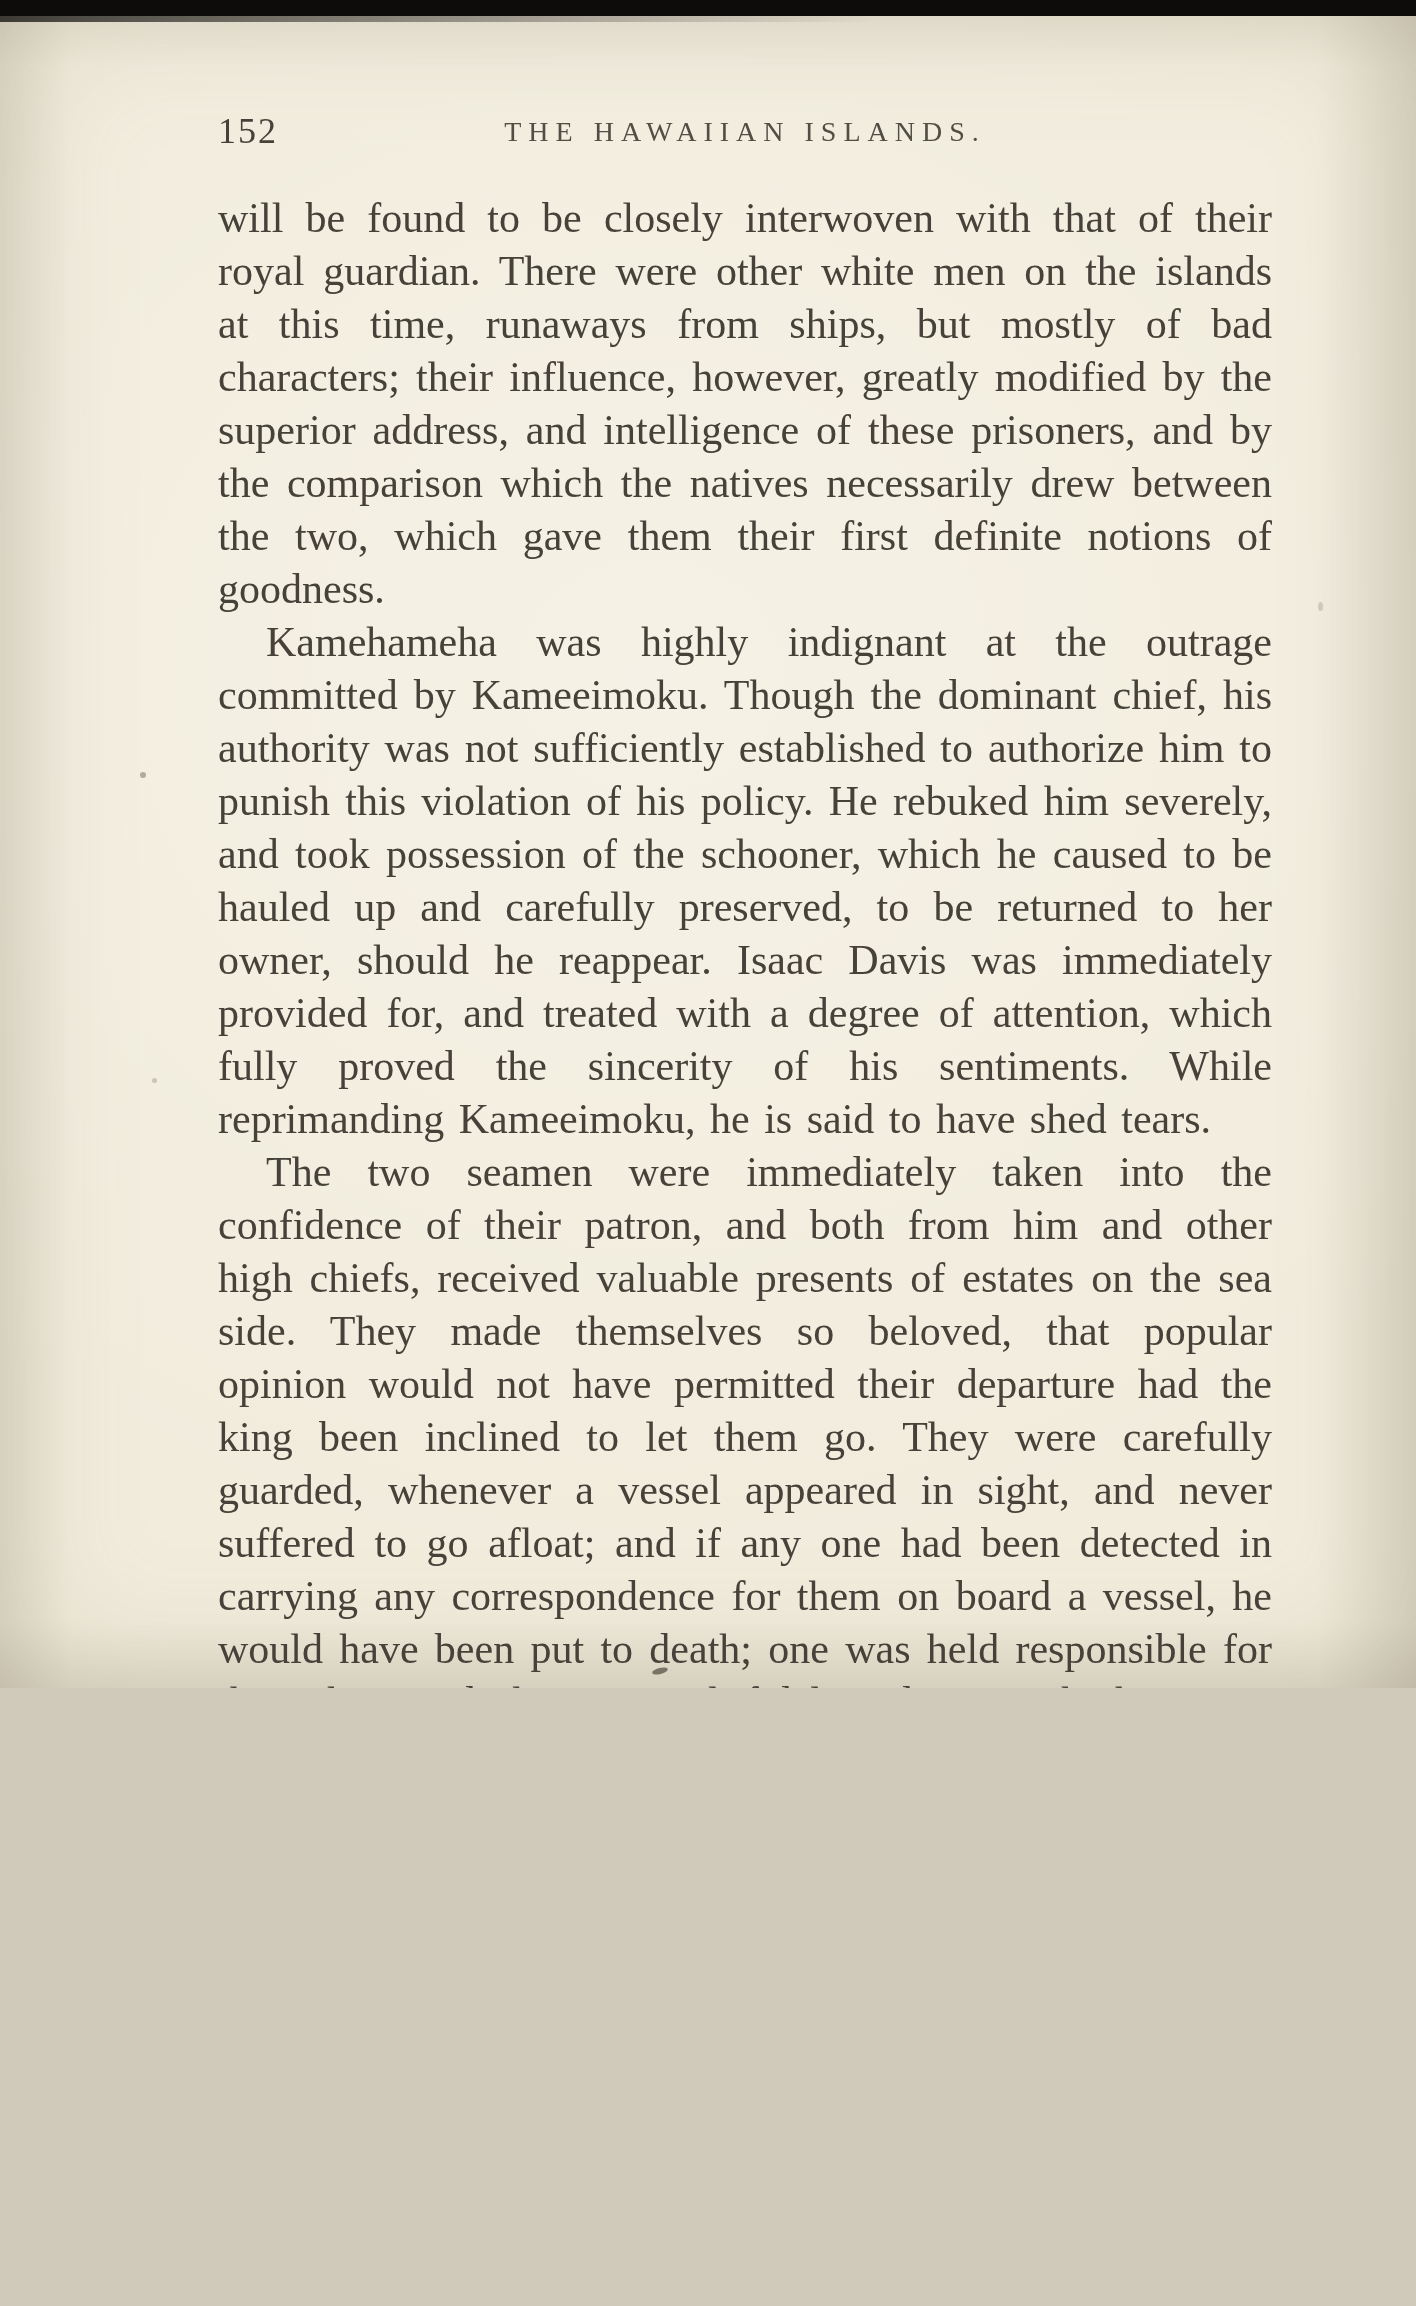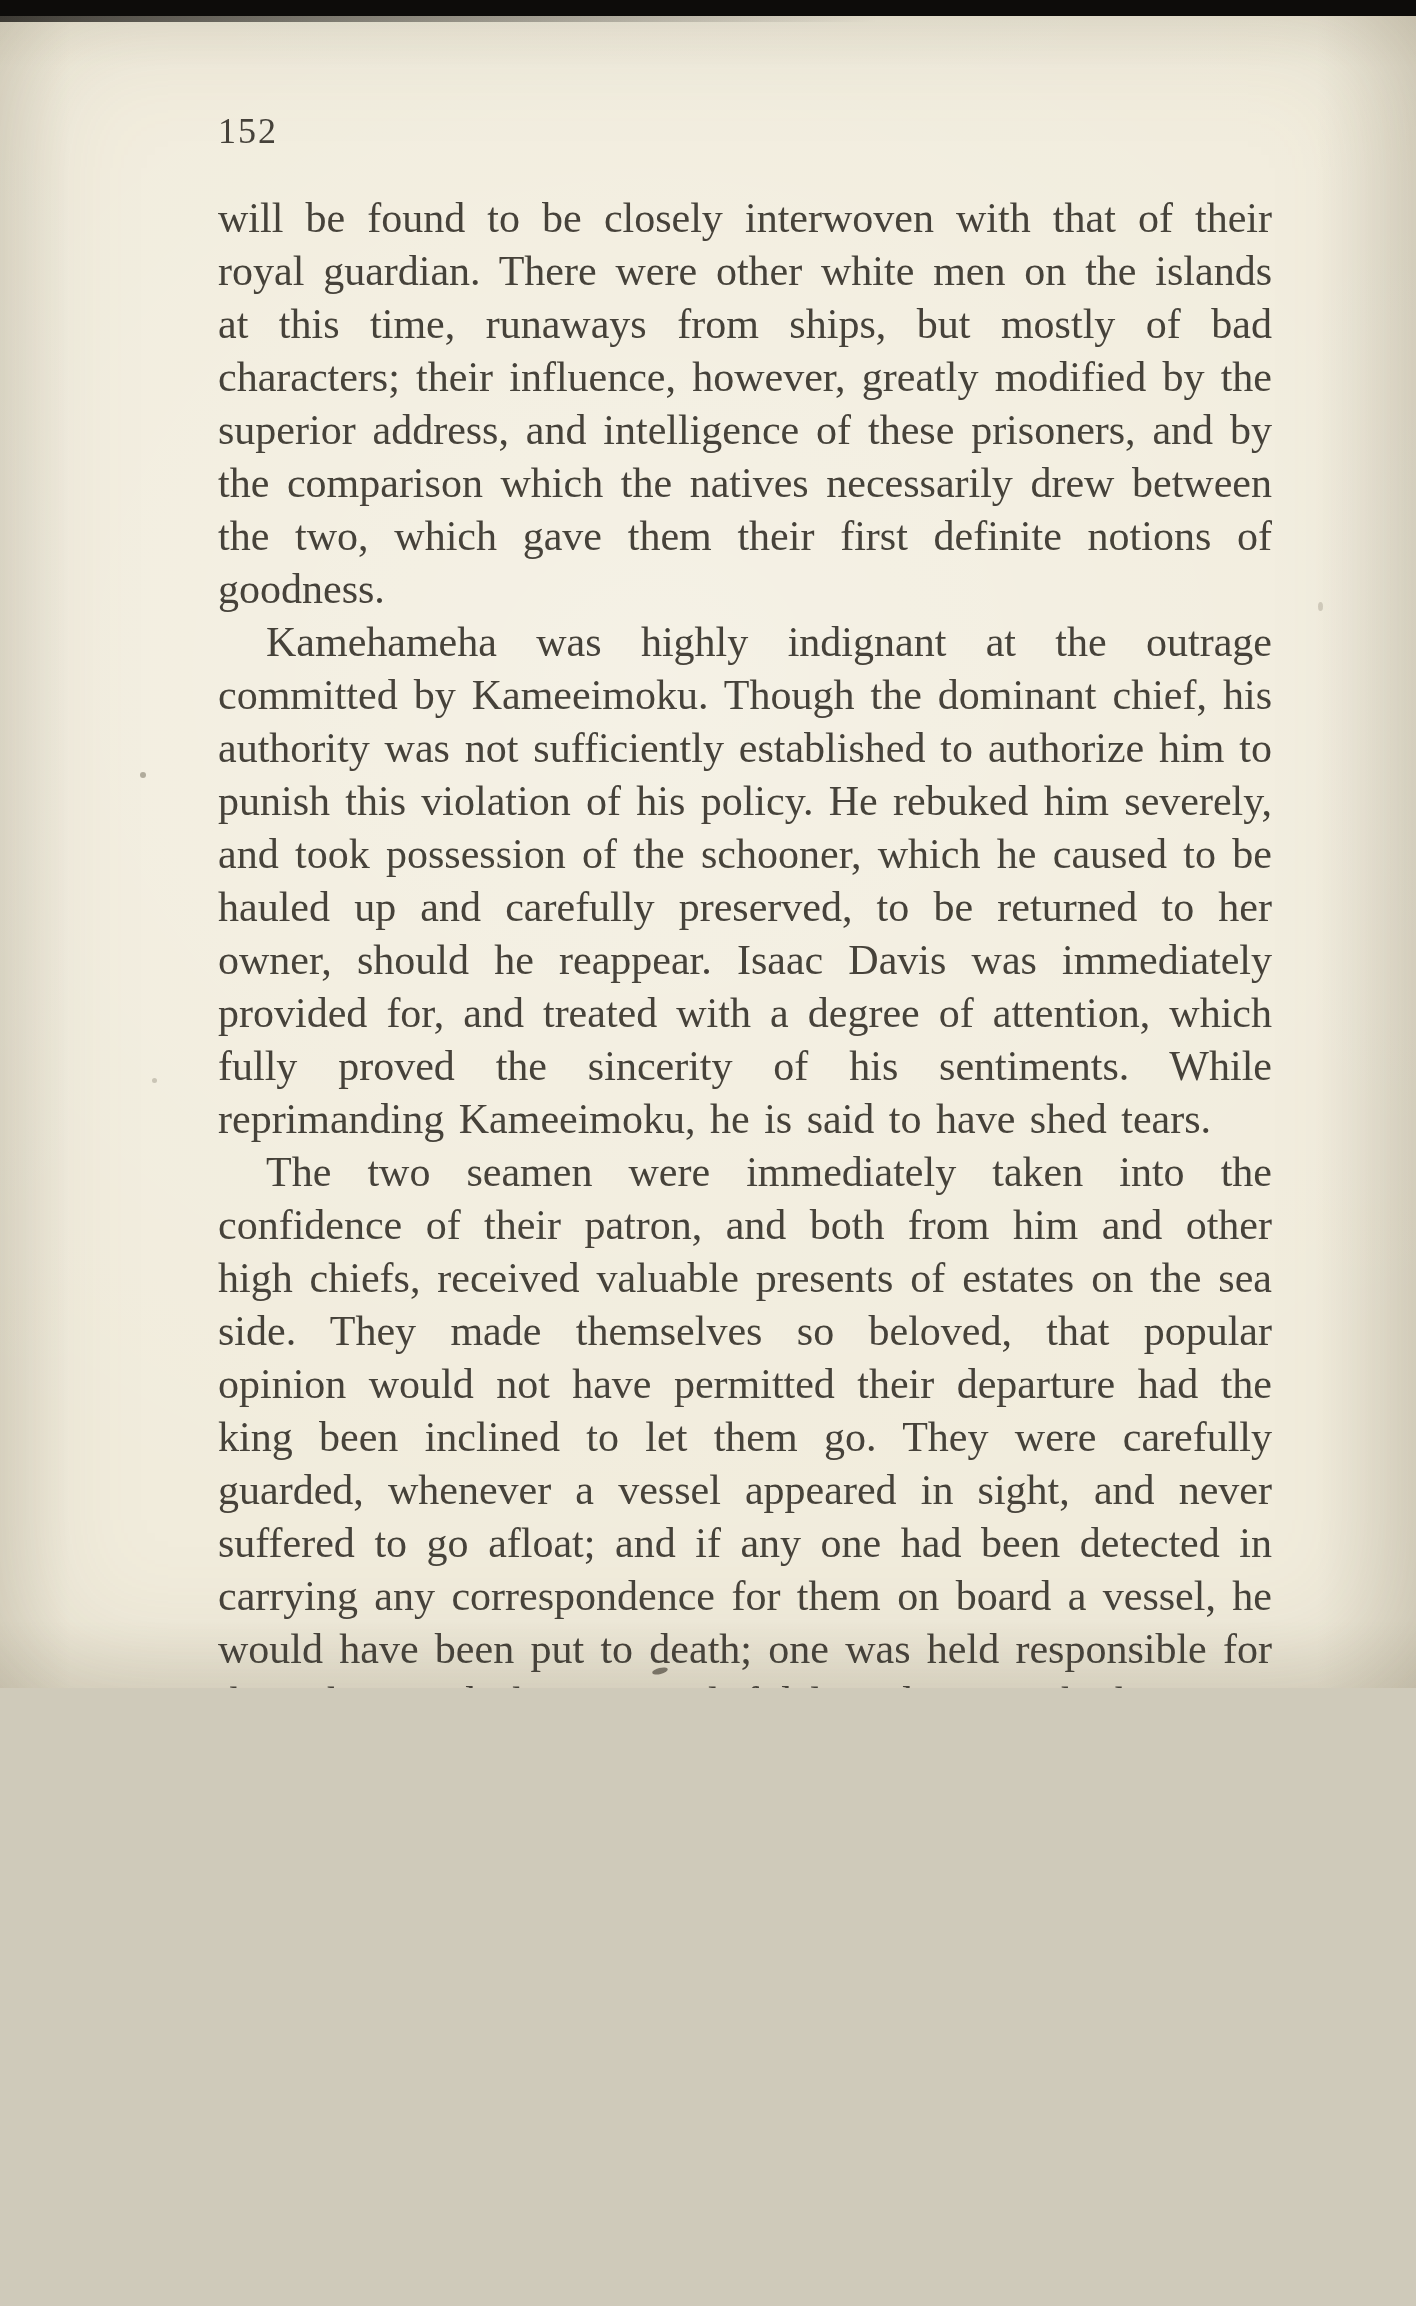--- a/index.html
+++ b/index.html
@@ -92,20 +92,21 @@
 </style>
 </head>
 <body>
 
 <div class="scan">
 
   <div class="top-strip"></div>
 
   <div class="running-head">
     <span class="page-num">152</span>
+    <span class="head-title">THE HAWAIIAN ISLANDS.</span>
   </div>
 
   <div class="body-text">
     <p class="no-indent">will be found to be closely interwoven with that of their royal guardian. There were other white men on the islands at this time, runaways from ships, but mostly of bad characters; their influence, however, greatly modified by the superior address, and intelligence of these prisoners, and by the comparison which the natives necessarily drew between the two, which gave them their first definite notions of goodness.</p>
     <p>Kamehameha was highly indignant at the outrage committed by Kameeimoku. Though the dominant chief, his authority was not sufficiently established to authorize him to punish this violation of his policy. He rebuked him severely, and took possession of the schooner, which he caused to be hauled up and carefully preserved, to be returned to her owner, should he reappear. Isaac Davis was immediately provided for, and treated with a degree of attention, which fully proved the sincerity of his sentiments. While reprimanding Kameeimoku, he is said to have shed tears.</p>
     <p>The two seamen were immediately taken into the confidence of their patron, and both from him and other high chiefs, received valuable presents of estates on the sea side. They made themselves so beloved, that popular opinion would not have permitted their departure had the king been inclined to let them go. They were carefully guarded, whenever a vessel appeared in sight, and never suffered to go afloat; and if any one had been detected in carrying any correspondence for them on board a vessel, he would have been put to death; one was held responsible for the other, and their mutual fidelity deserves high praise. They made a joint attempt to escape to Captain Colnett's ship, and had it not been for the active exertions of Kamehameha who vigorously defended them, their lives would have been forfeited. After this they became more contented in their new relations. Kiana who had</p>
   </div>
 
   <div class="speck s1"></div>
   <div class="speck s2"></div>

